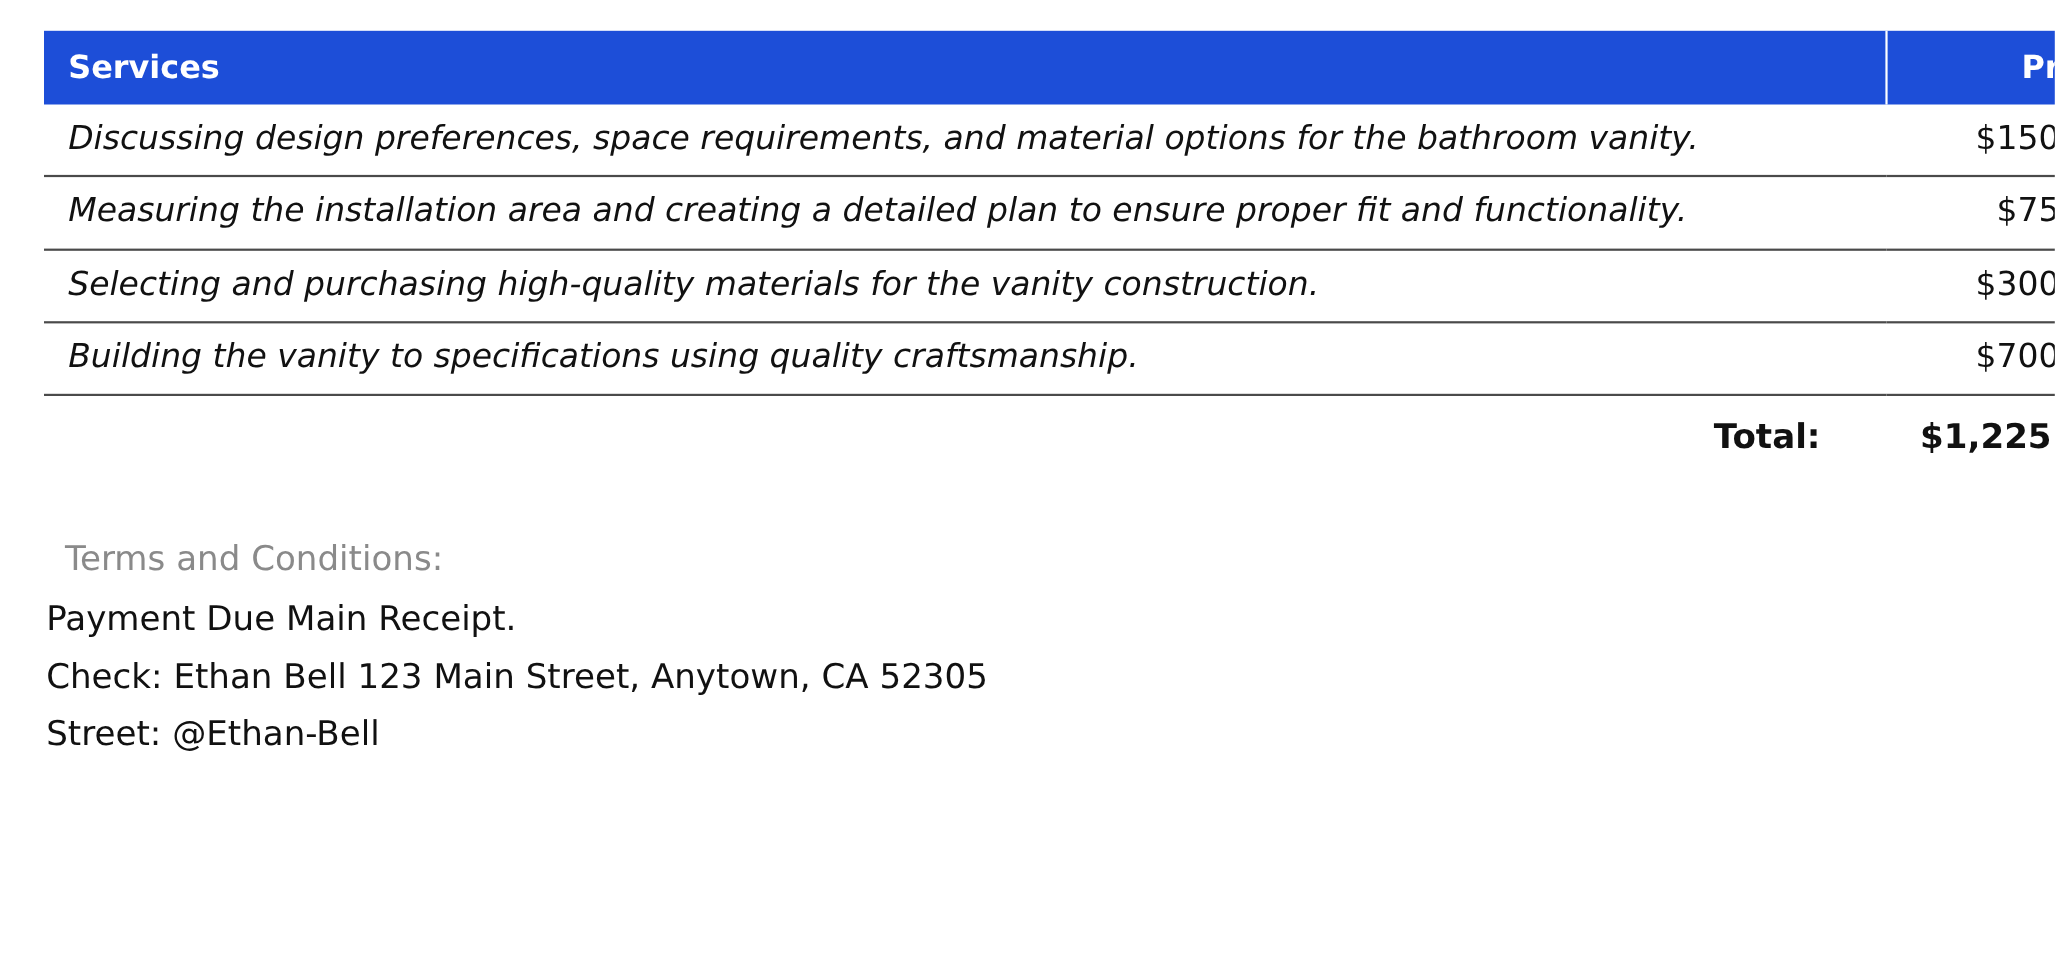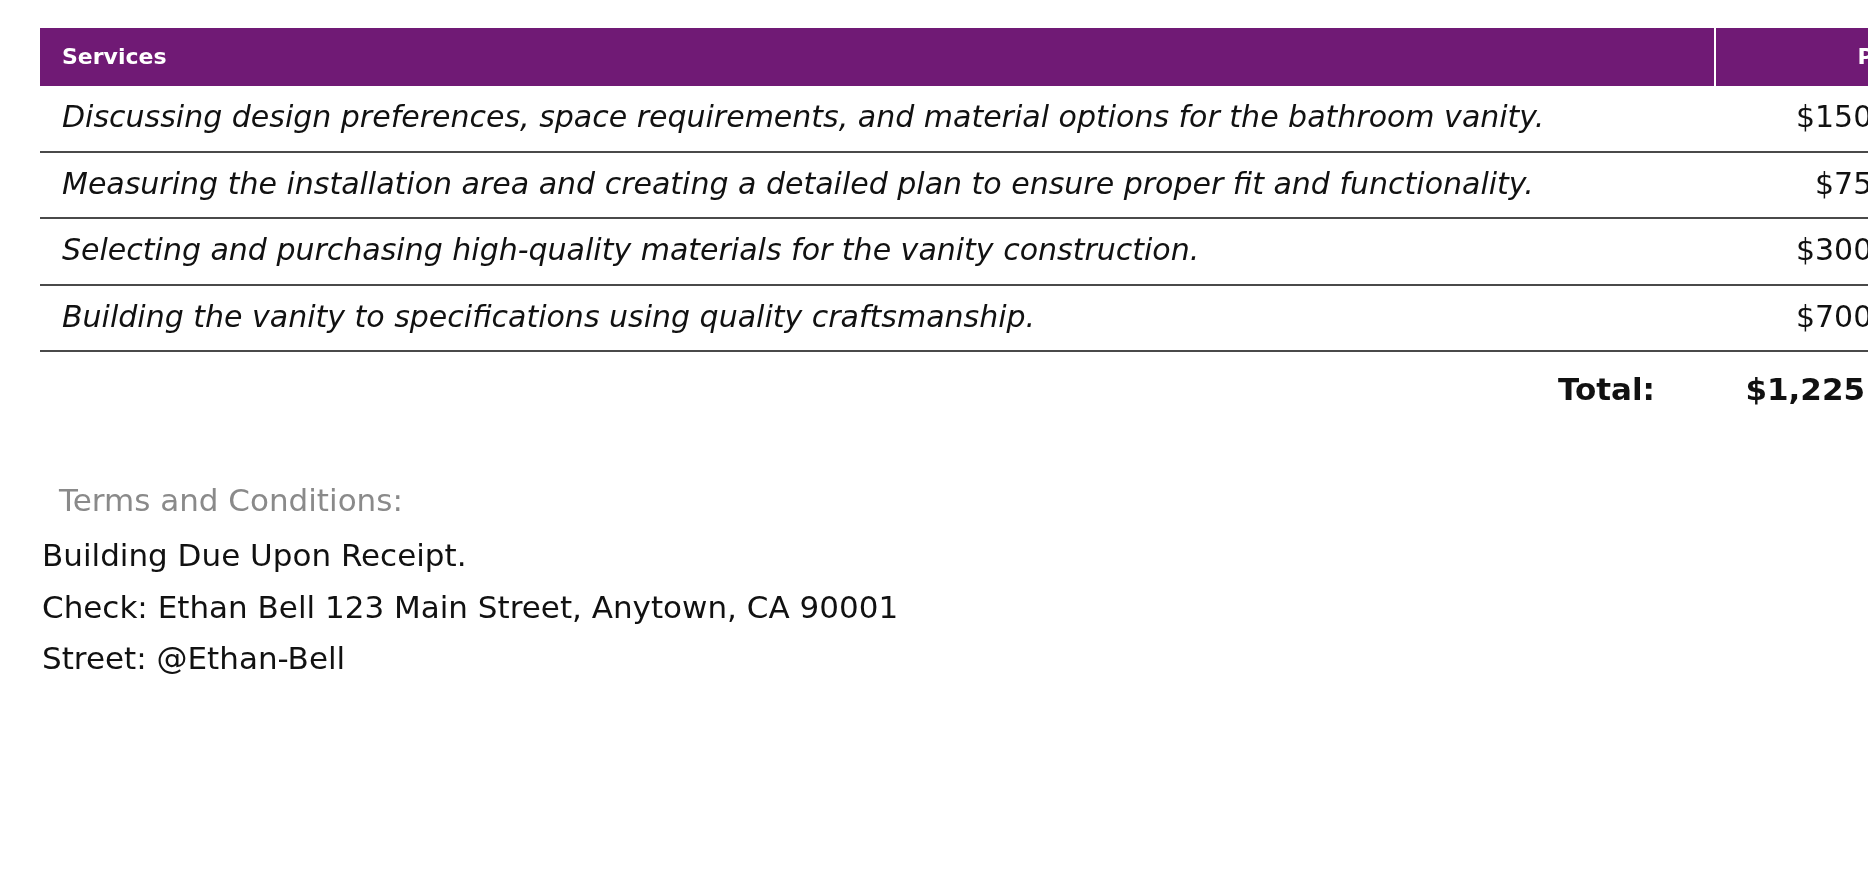--- a/index.html
+++ b/index.html
@@ -21,23 +21,23 @@
     box-sizing: border-box;
     padding: 28px 40px 0 40px;
   }
   
   .services-table {
     width: 1812px;
     border-collapse: collapse;
     table-layout: fixed;
   }
   .services-table thead th {
-    background: #701a75;
+    background: #1d4ed8;
     color: #ffffff;
-    font-size: 22px;
+    font-size: 29px;
     font-weight: bold;
     padding: 16px 22px;
     vertical-align: middle;
     line-height: 1.2;
   }
   .services-table thead th.col-service {
     text-align: left;
     width: 1630px;
     border-right: 2px solid #ffffff;
   }
@@ -123,18 +123,18 @@
       </tr>
       <tr class="total-row">
         <td class="total-label">Total:</td>
         <td class="price">$1,225.00</td>
       </tr>
     </tbody>
   </table>
 
   <div class="terms">
     <div class="terms-heading">Terms and Conditions:</div>
-    <div class="terms-line">Building Due Upon Receipt.</div>
-    <div class="terms-line">Check: Ethan Bell 123 Main Street, Anytown, CA 90001</div>
+    <div class="terms-line">Payment Due Main Receipt.</div>
+    <div class="terms-line">Check: Ethan Bell 123 Main Street, Anytown, CA 52305</div>
     <div class="terms-line">Street: @Ethan-Bell</div>
   </div>
 
 </div>
 
 </body></html>

